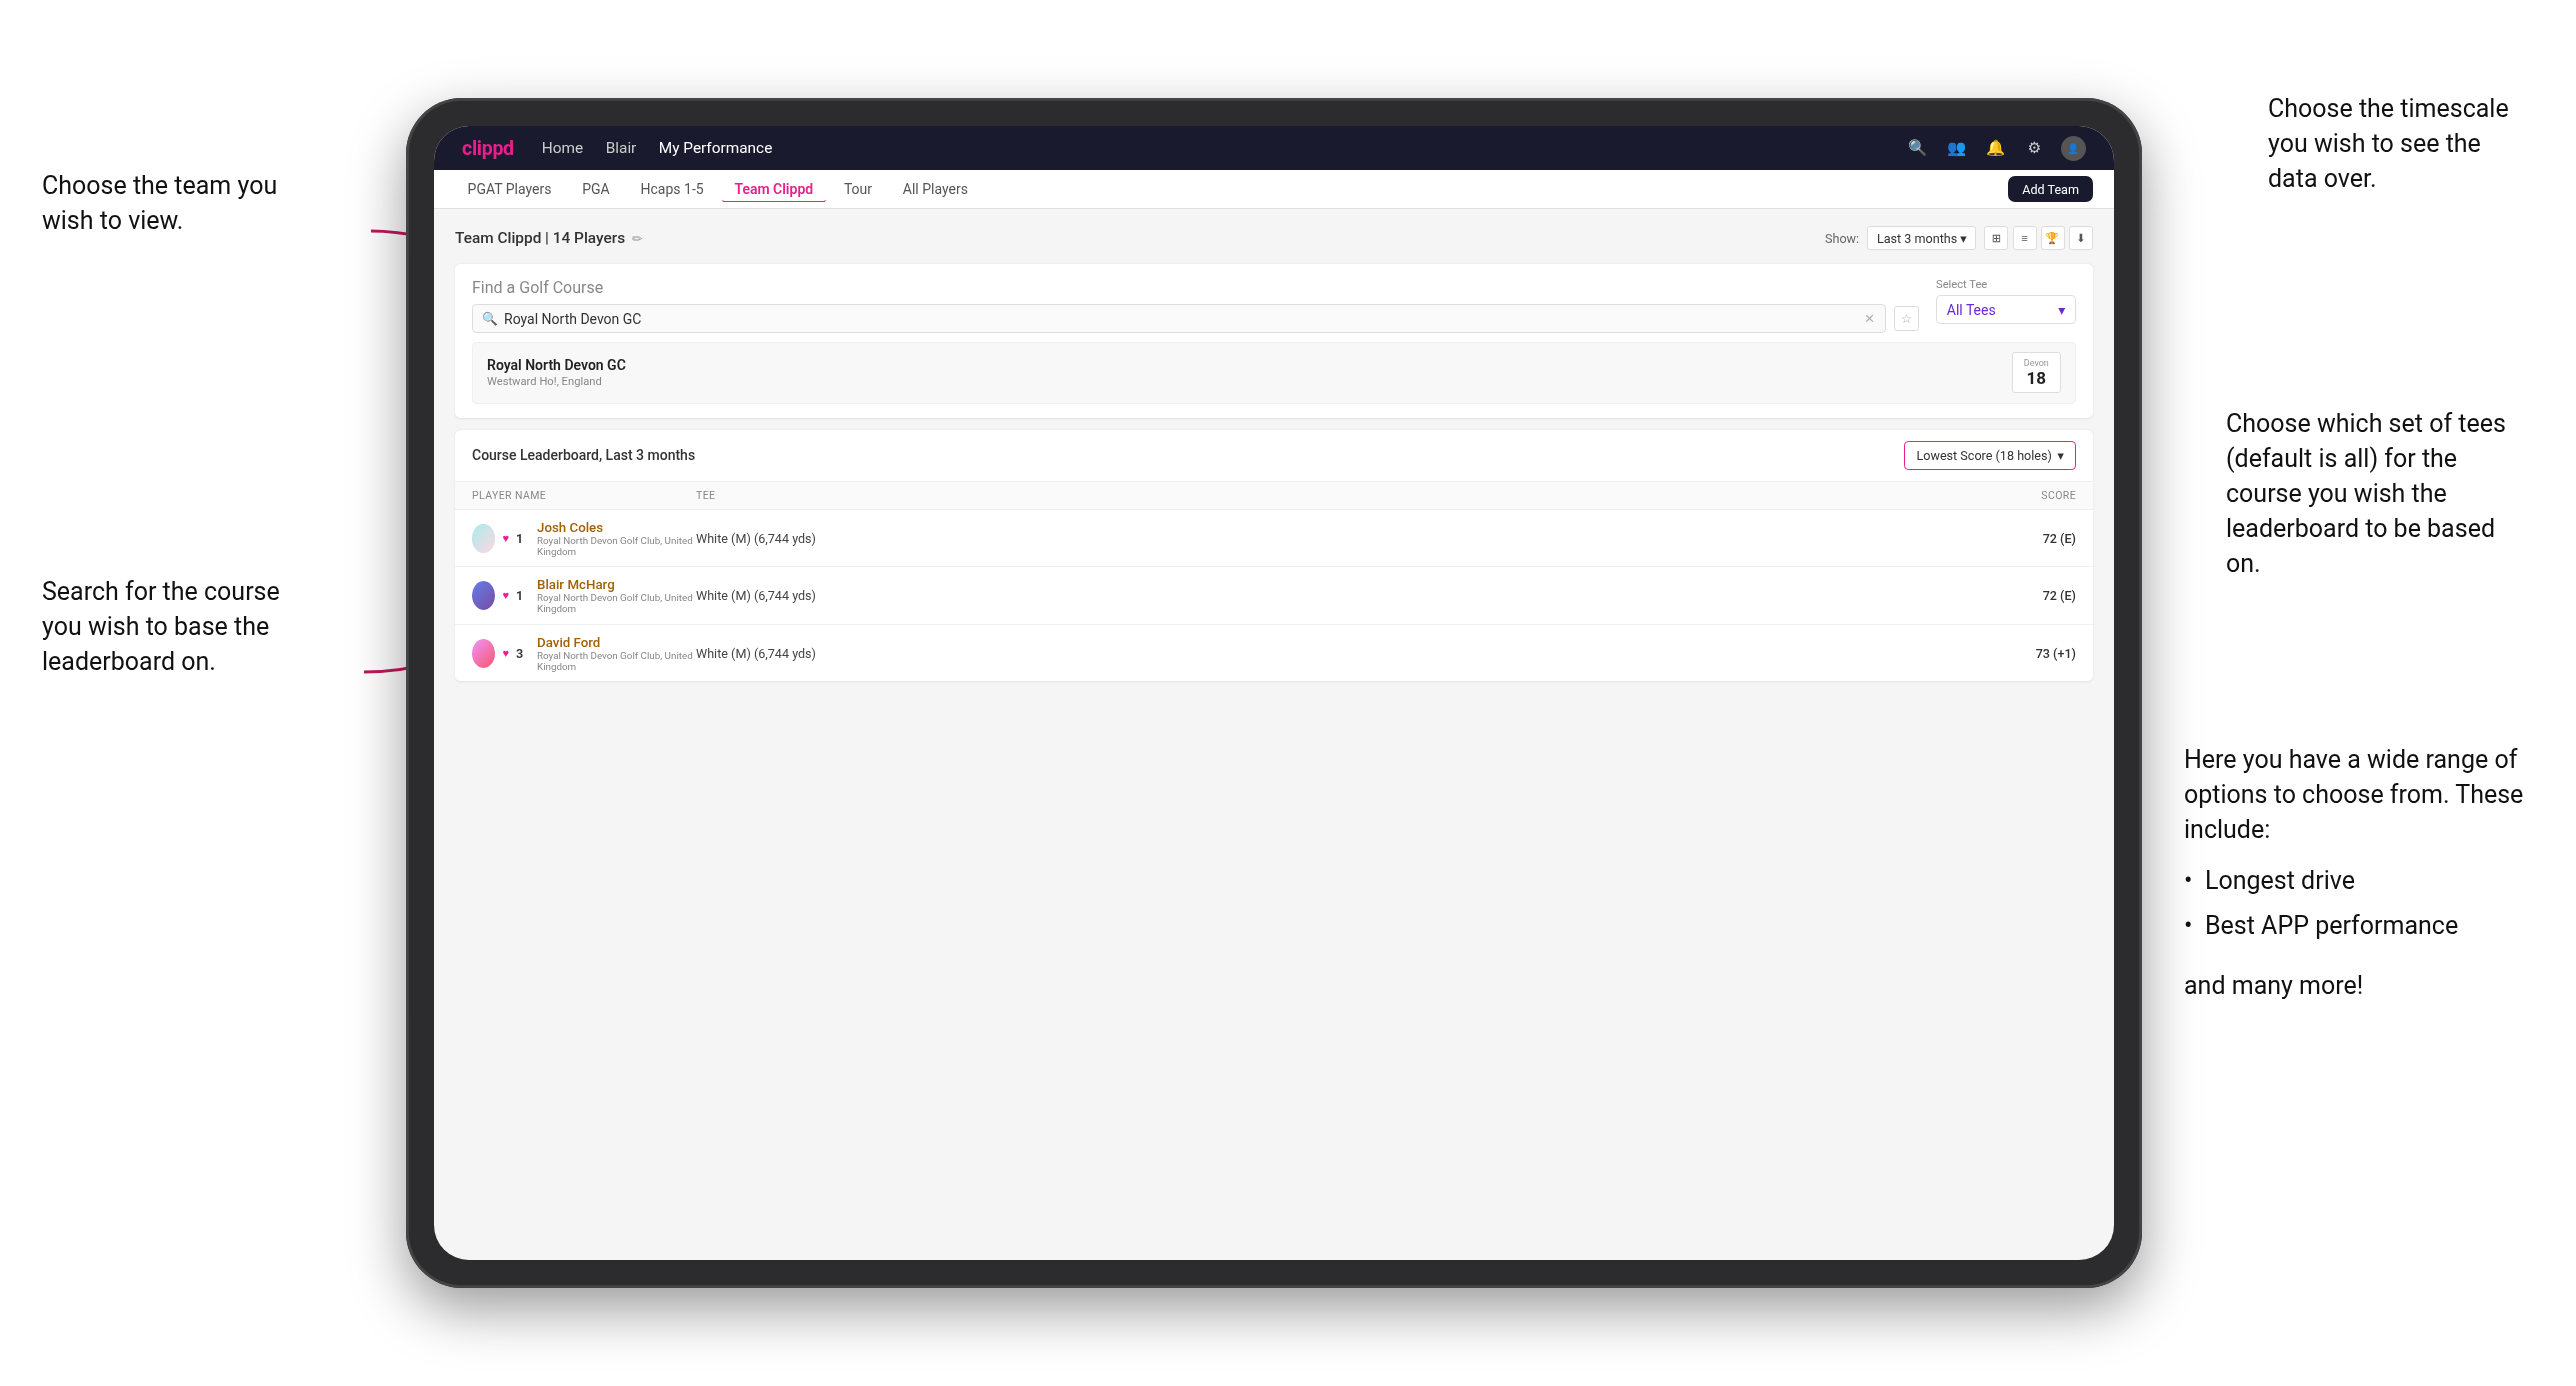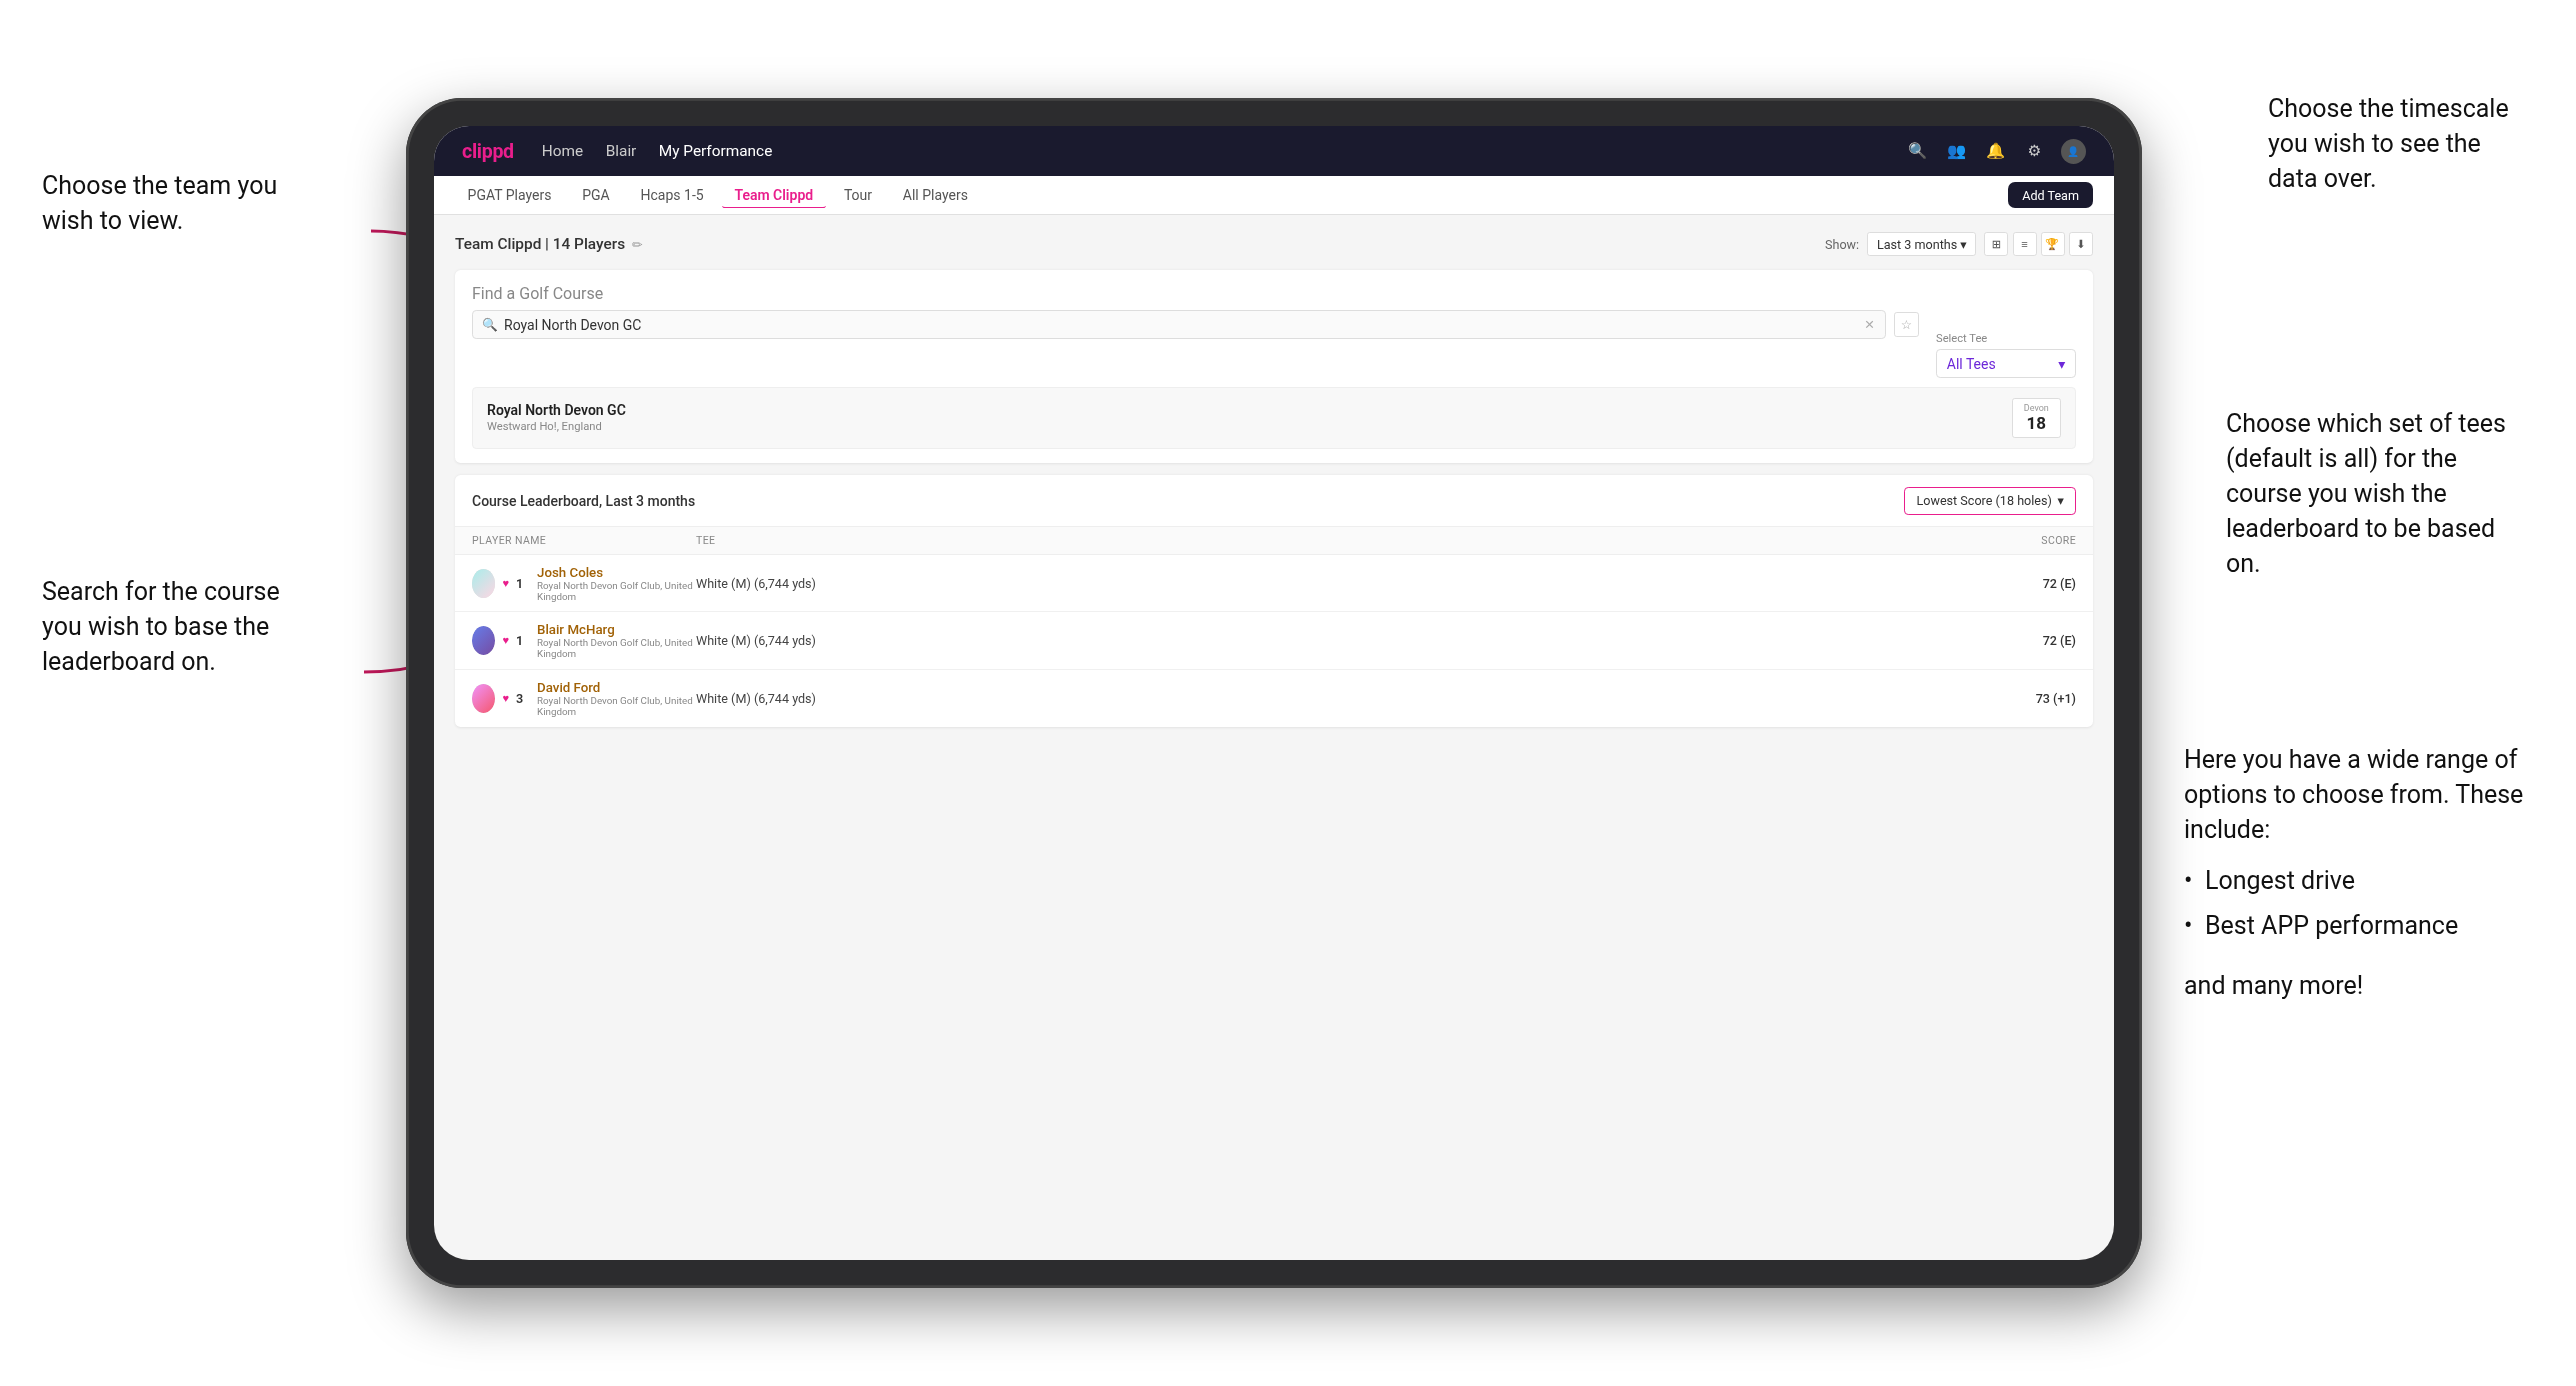--- a/index.html
+++ b/index.html
@@ -48,21 +48,21 @@
       right: 28px;
       bottom: 28px;
       background: #f5f5f5;
       border-radius: 35px;
       overflow: hidden;
     }
 
     
     .navbar {
       background: #1a1a2e;
-      height: 50px;
+      height: 44px;
       display: flex;
       align-items: center;
       padding: 0 28px;
       gap: 28px;
     }
 
     .navbar-brand {
       font-size: 19.6px;
       font-weight: 700;
       color: #e91e8c;
@@ -271,21 +271,20 @@
     .tee-section {
       display: flex;
       flex-direction: column;
       min-width: 140px;
     }
 
     .tee-label {
       font-size: 11.2px;
       color: #888;
       margin-bottom: 4.2px;
-      margin-top: 48px;
     }
 
     .tee-dropdown {
       display: flex;
       align-items: center;
       border: 0.7px solid #ddd;
       border-radius: 4.2px;
       padding: 5.6px 9.8px;
       background: #fff;
       font-size: 14px;

